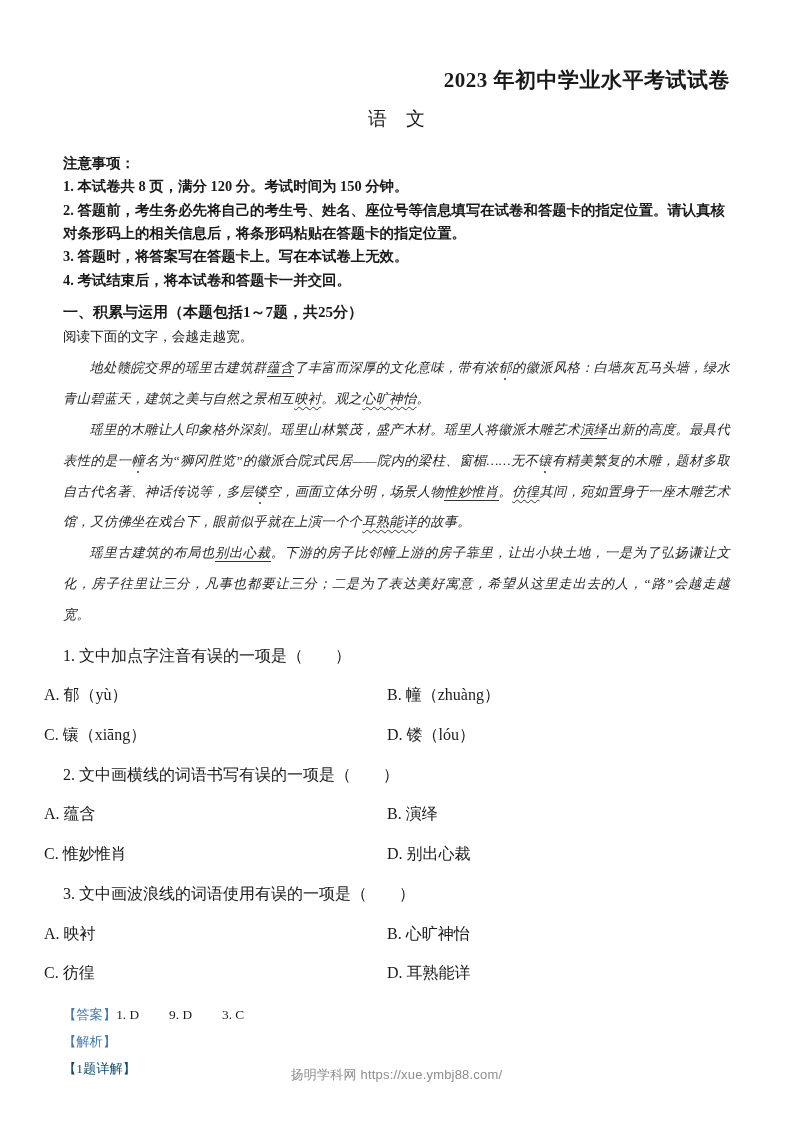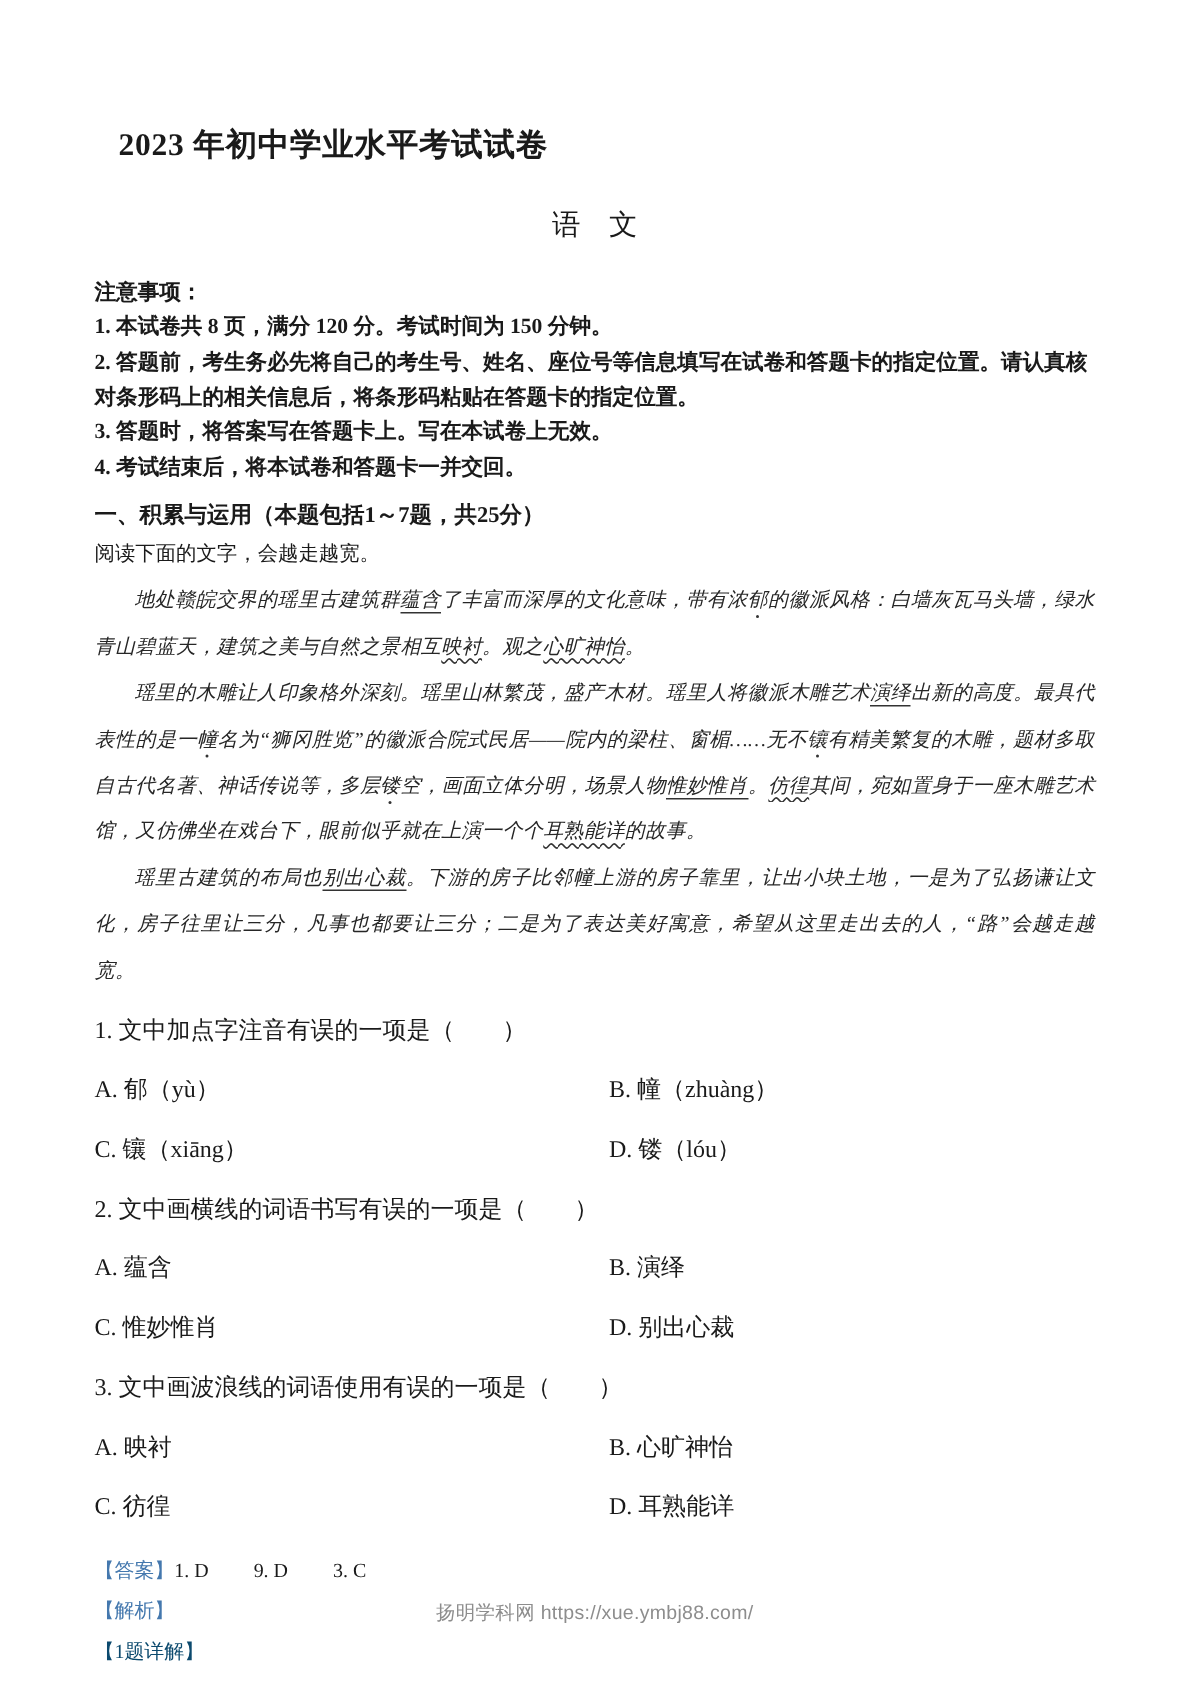--- a/index.html
+++ b/index.html
@@ -19,25 +19,25 @@
     position: absolute;
     left: 0; top: 0;
     width: 793px;
     height: 1122px;
     box-sizing: border-box;
     padding: 0 63px;
   }
 
   
   .doc-title {
-    text-align: left;
+    text-align: right;
     font-size: 21px;
     font-weight: bold;
     letter-spacing: 0.5px;
-    margin: 16px;
+    margin: 0;
     padding-top: 66px;
     line-height: 1.35;
   }
   .doc-subtitle {
     text-align: center;
     font-size: 19px;
     font-weight: normal;
     margin: 0;
     padding-top: 12px;
     line-height: 1.35;
@@ -109,20 +109,21 @@
   
   .question {
     font-size: 16px;
     line-height: 1.9;
     margin-top: 10px;
   }
   .q-stem { margin: 0 0 2px 0; }
   .opt-row {
     display: flex;
     margin-top: 9px;
+    justify-content: flex-end;
   }
   .opt {
     flex: 0 0 343px;
     white-space: nowrap;
   }
 
   
   .answer-block { margin-top: 14px; font-size: 13.3px; line-height: 2.0; }
   .tag-blue { color: #4478ae; }
   .ans-row { margin: 0; }

